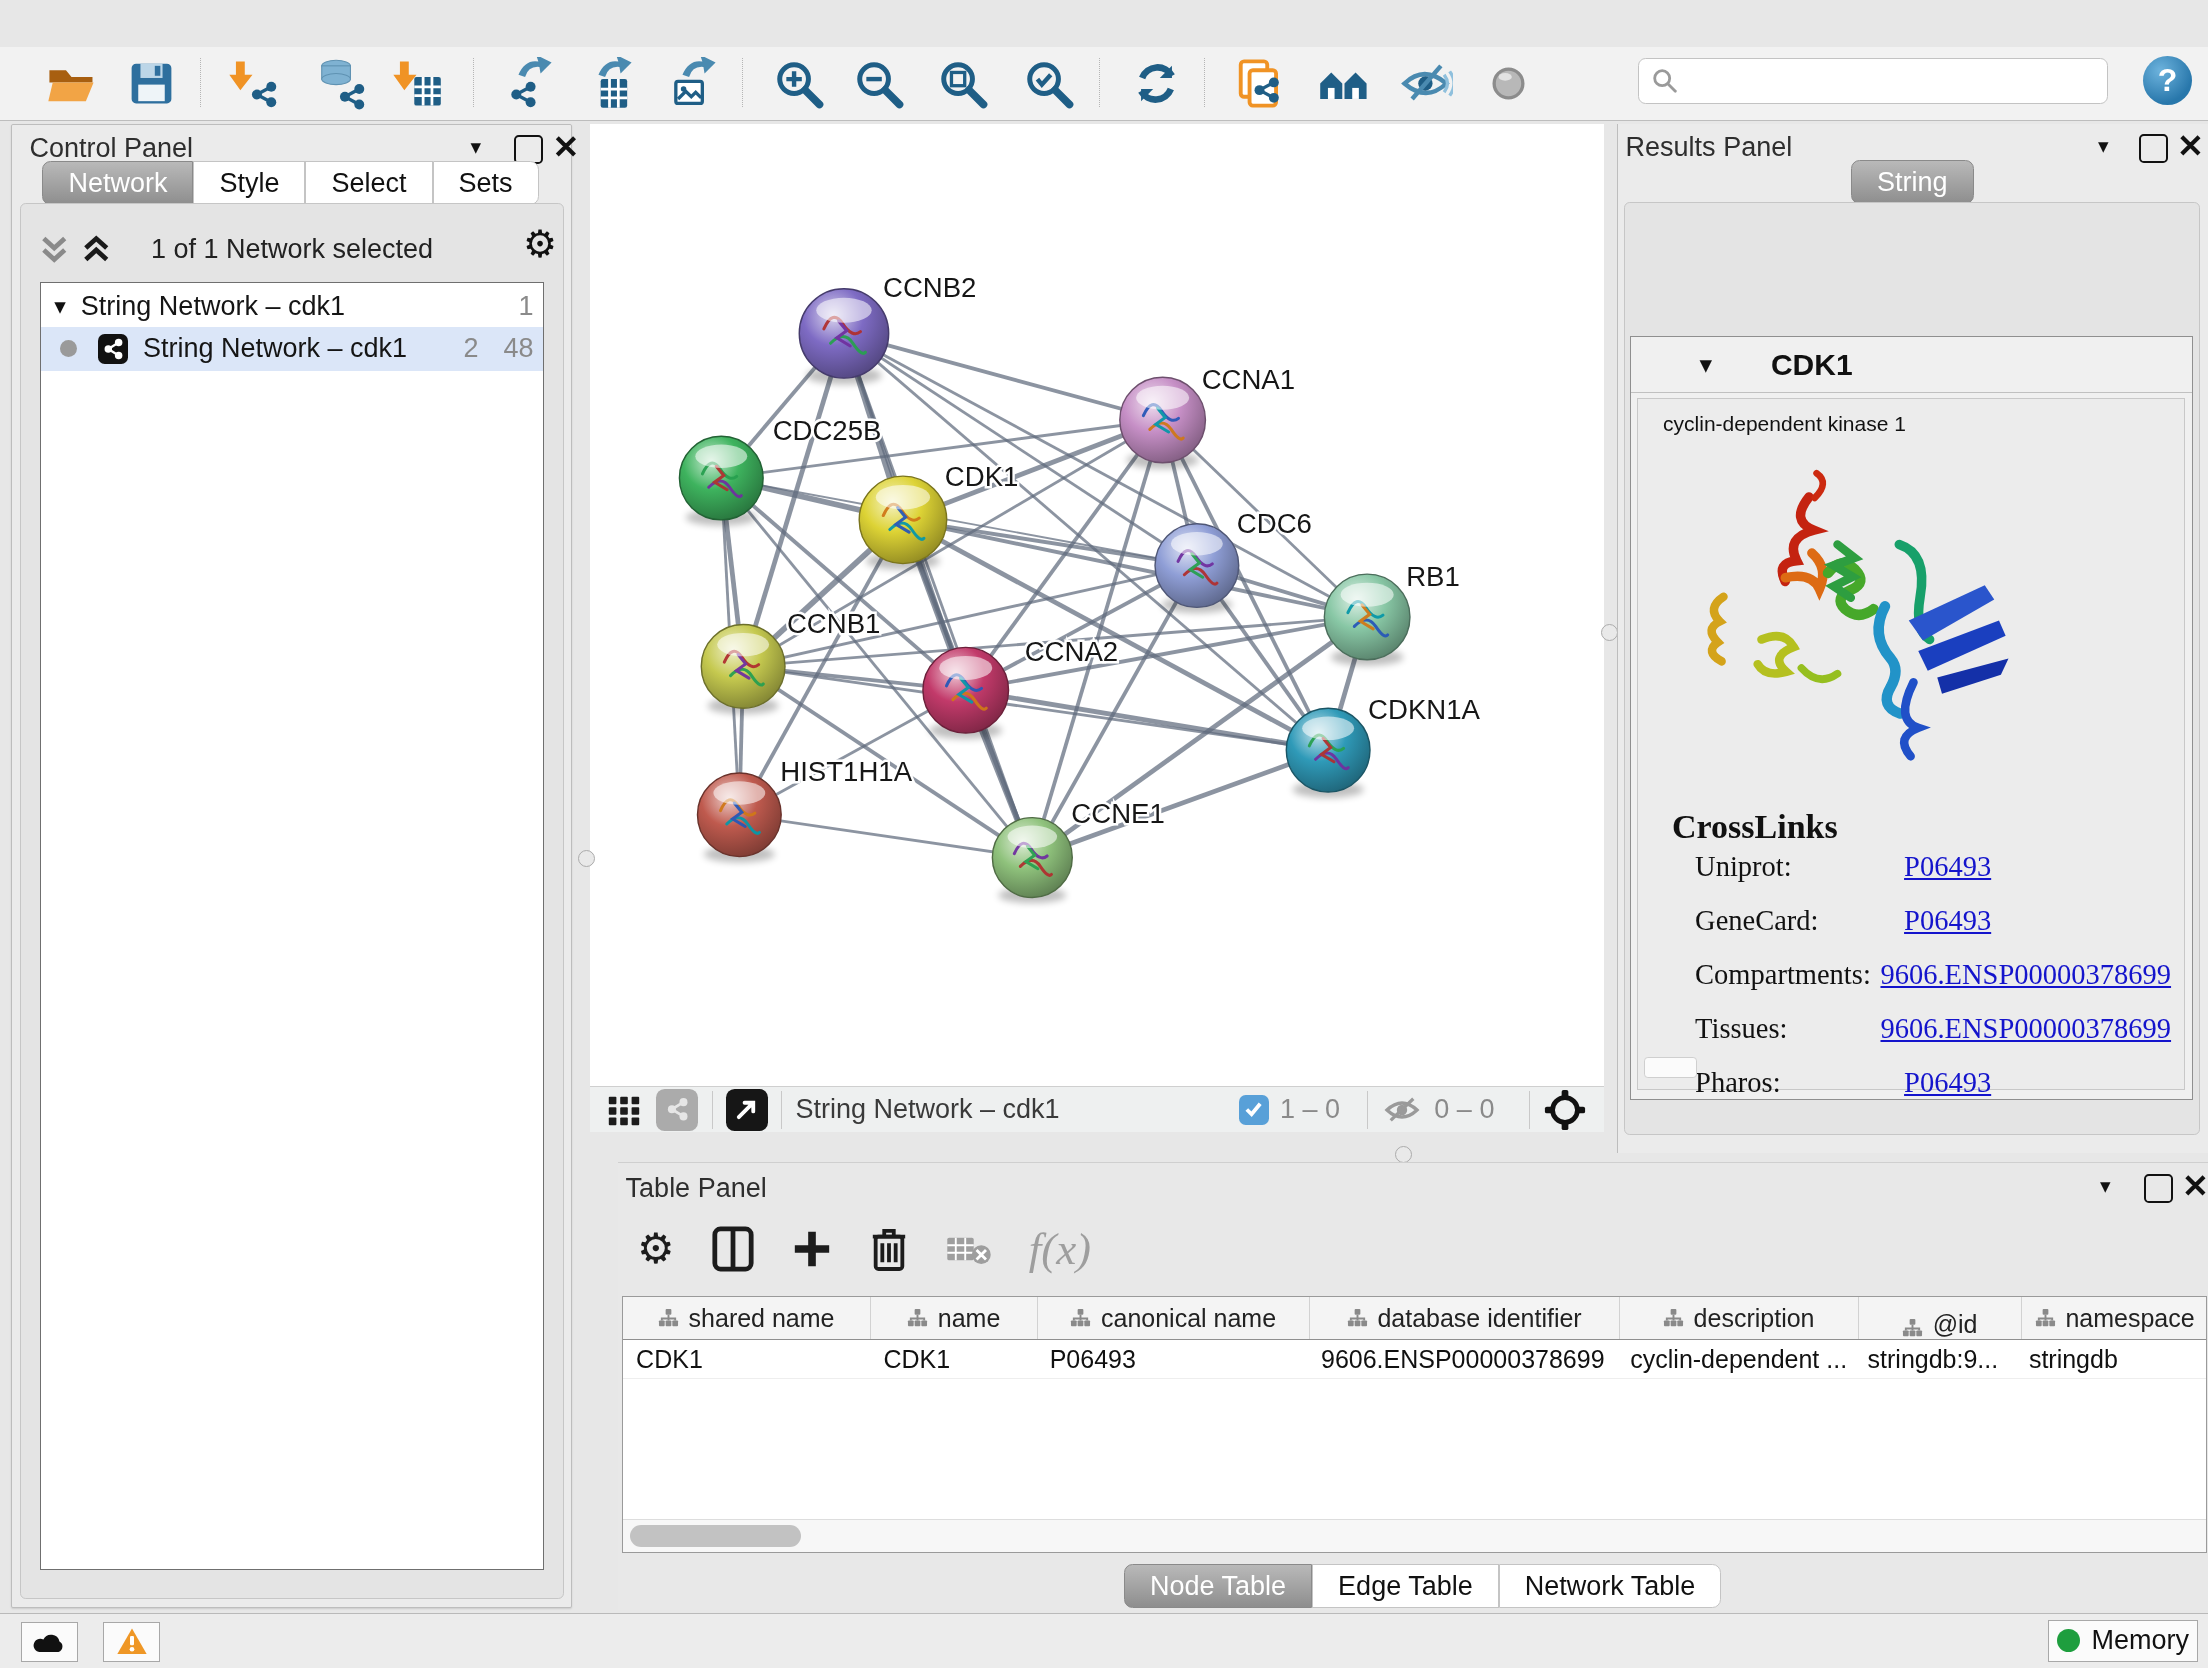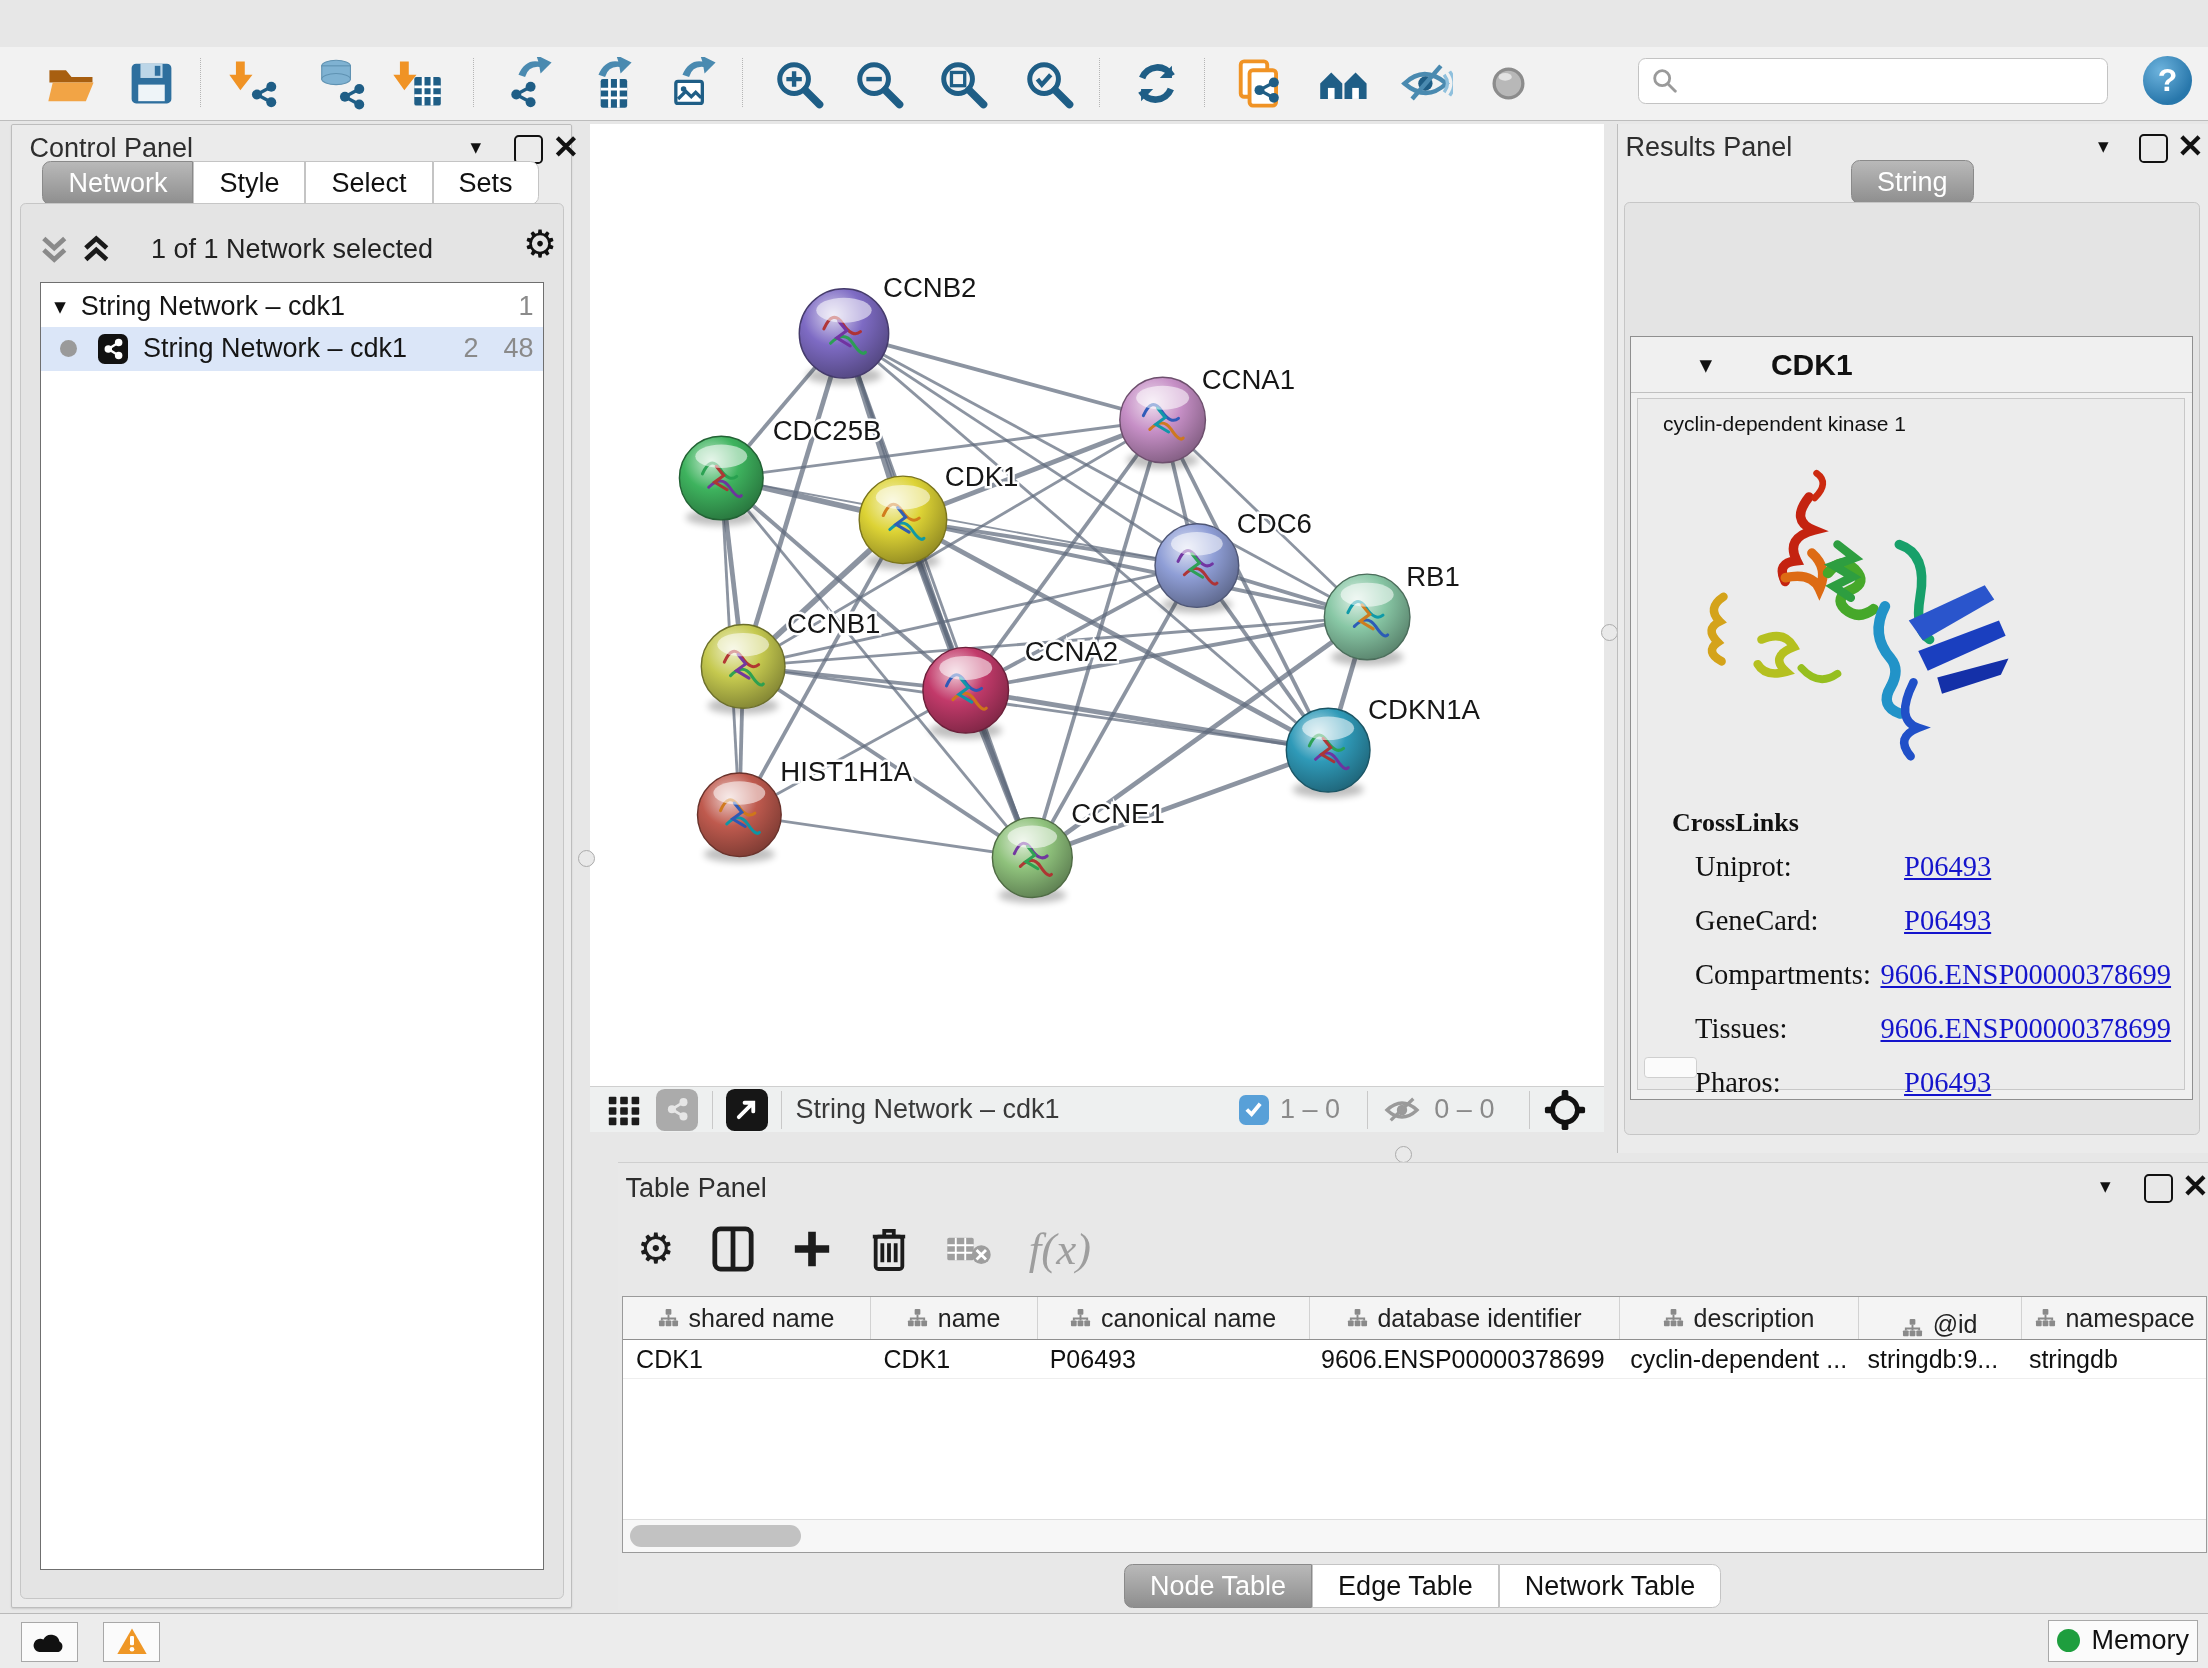--- a/index.html
+++ b/index.html
@@ -611,21 +611,21 @@
               <path d="M140 125 q14 -18 28 -4 q14 14 -4 22 q-18 8 -6 20 q14 12 30 0" stroke="#46a82a" stroke-width="11"></path>
               <path d="M150 95 l18 14 -22 8 20 12 -20 10 18 12" stroke="#2e9e40" stroke-width="9"></path>
               <path d="M215 95 q30 10 22 55 q-6 35 10 45" stroke="#17a06a" stroke-width="10"></path>
               <path d="M200 160 q-16 30 6 55 q10 12 0 30 q-12 20 10 28" stroke="#2293c8" stroke-width="11"></path>
               <path d="M230 240 q-20 40 5 48 q-25 10 -8 30" stroke="#2050c8" stroke-width="9"></path>
             </g>
             <path d="M225 175 L305 138 L315 153 L240 196 Z" fill="#2a55cc"></path>
             <path d="M235 207 L320 175 L327 191 L245 228 Z" fill="#1a3fbf"></path>
             <path d="M255 235 L330 215 L322 232 L260 252 Z" fill="#1430a8"></path>
           </svg>
-          <div class="abs" style="left:34px;top:409px;font-family:'Liberation Serif',serif;font-weight:bold;font-size:26px;color:#111;">CrossLinks</div>
+          <div class="abs" style="left:34px;top:409px;font-family:'Liberation Serif',serif;font-weight:bold;font-size:34px;color:#111;">CrossLinks</div>
           <div class="abs" id="crosslinks-rows" style="left:57px;top:452px;width:476px;">
               <div style="display: flex; margin-bottom: 22px;">
                 <span class="rslabel" style="width:209px;">Uniprot:</span>
    <span class="linktxt">P06493</span>
               </div>
               <div style="display: flex; margin-bottom: 22px;">
                 <span class="rslabel" style="width:209px;">GeneCard:</span>
    <span class="linktxt">P06493</span>
               </div>
               <div style="display: flex; margin-bottom: 22px;">

